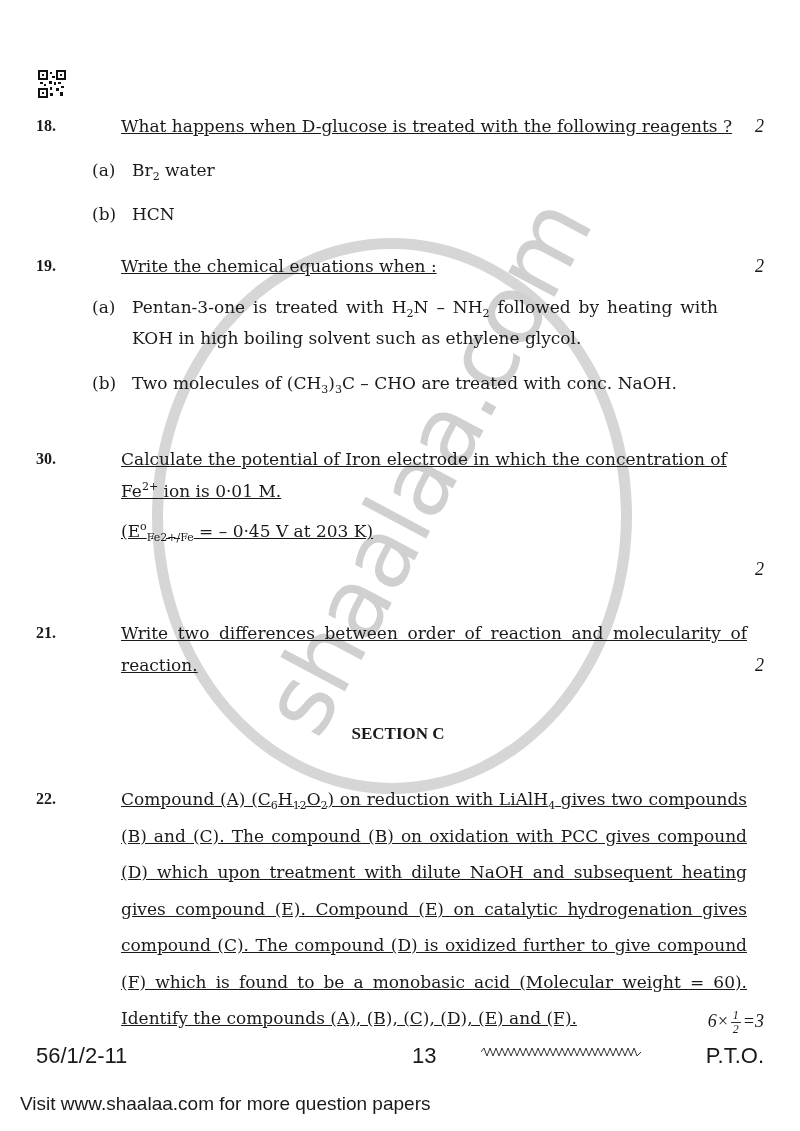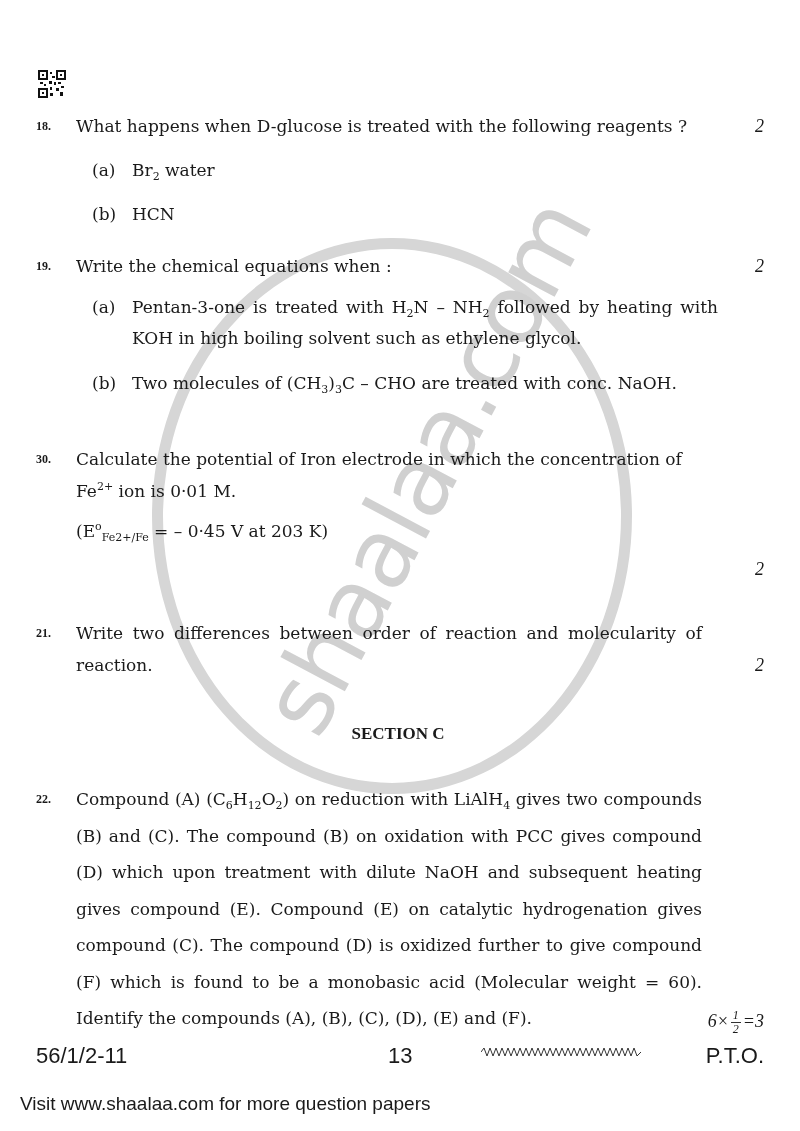--- a/index.html
+++ b/index.html
@@ -15,38 +15,38 @@
     }
     .watermark-text {
       position: absolute; left: 175px; top: 480px; width: 430px;
       transform: rotate(-62deg); transform-origin: center;
       font-family: "DejaVu Sans", "Liberation Sans", sans-serif;
       font-size: 96px; color: #d0d0d0; letter-spacing: -2px; z-index: 0;
       pointer-events: none; white-space: nowrap;
     }
     .qr { position: absolute; left: 38px; top: 70px; width: 28px; height: 28px; z-index: 1; }
     .q { position: absolute; left: 36px; width: 728px; z-index: 1; font-size: 17px; line-height: 36px; }
-    .qnum { position: absolute; left: 0; top: 0; font-weight: bold; font-family: "Liberation Serif", serif; font-size: 12px; }
-    .qbody { margin-left: 40px; width: 626px; text-align: justify; }
+    .qnum { position: absolute; left: 0; top: 0; font-weight: bold; font-family: "Liberation Serif", serif; font-size: 16px; }
+    .qbody { margin-left: 85px; width: 626px; text-align: justify; text-decoration: underline; }
     .marks { position: absolute; right: 0; font-style: italic; font-family: "Liberation Serif", serif; font-size: 18px; }
     .sub { position: relative; margin-left: 56px; width: 626px; }
     .sub .lbl { position: absolute; left: 0; }
     .sub .txt { margin-left: 40px; text-align: justify; }
     sub, sup { font-size: 11px; line-height: 0; }
     .section-title {
       position: absolute; left: 0; width: 796px; top: 724px; text-align: center;
       font-weight: bold; font-family: "Liberation Serif", serif; font-size: 17px; z-index: 1;
     }
     .frac { display: inline-block; vertical-align: middle; text-align: center; font-size: 12px; line-height: 13px; margin: 0 2px; }
     .frac span { display: block; }
     .frac .num { border-bottom: 1px solid #333; padding: 0 2px; }
     .footer { position: absolute; top: 1043px; left: 36px; width: 728px; height: 24px; z-index: 1;
       font-family: "Liberation Sans", "DejaVu Sans", sans-serif; font-size: 22px; }
     .footer .code { position: absolute; left: 0; }
-    .footer .page { position: absolute; left: 352px; text-align: right; }
+    .footer .page { position: absolute; left: 376px; text-align: right; }
     .footer .wave { position: absolute; left: 445px; top: 2px; width: 160px; height: 14px; }
     .footer .pto { position: absolute; right: 0; }
     .visit { position: absolute; left: 20px; top: 1093px; z-index: 1;
       font-family: Liberation Sans, sans-serif; font-size: 19px; color: #1a1a1a; }
   </style>
 </head>
 <body>
 
 <div class="watermark-circle"></div>
 <div class="watermark-text">shaalaa.com</div>

